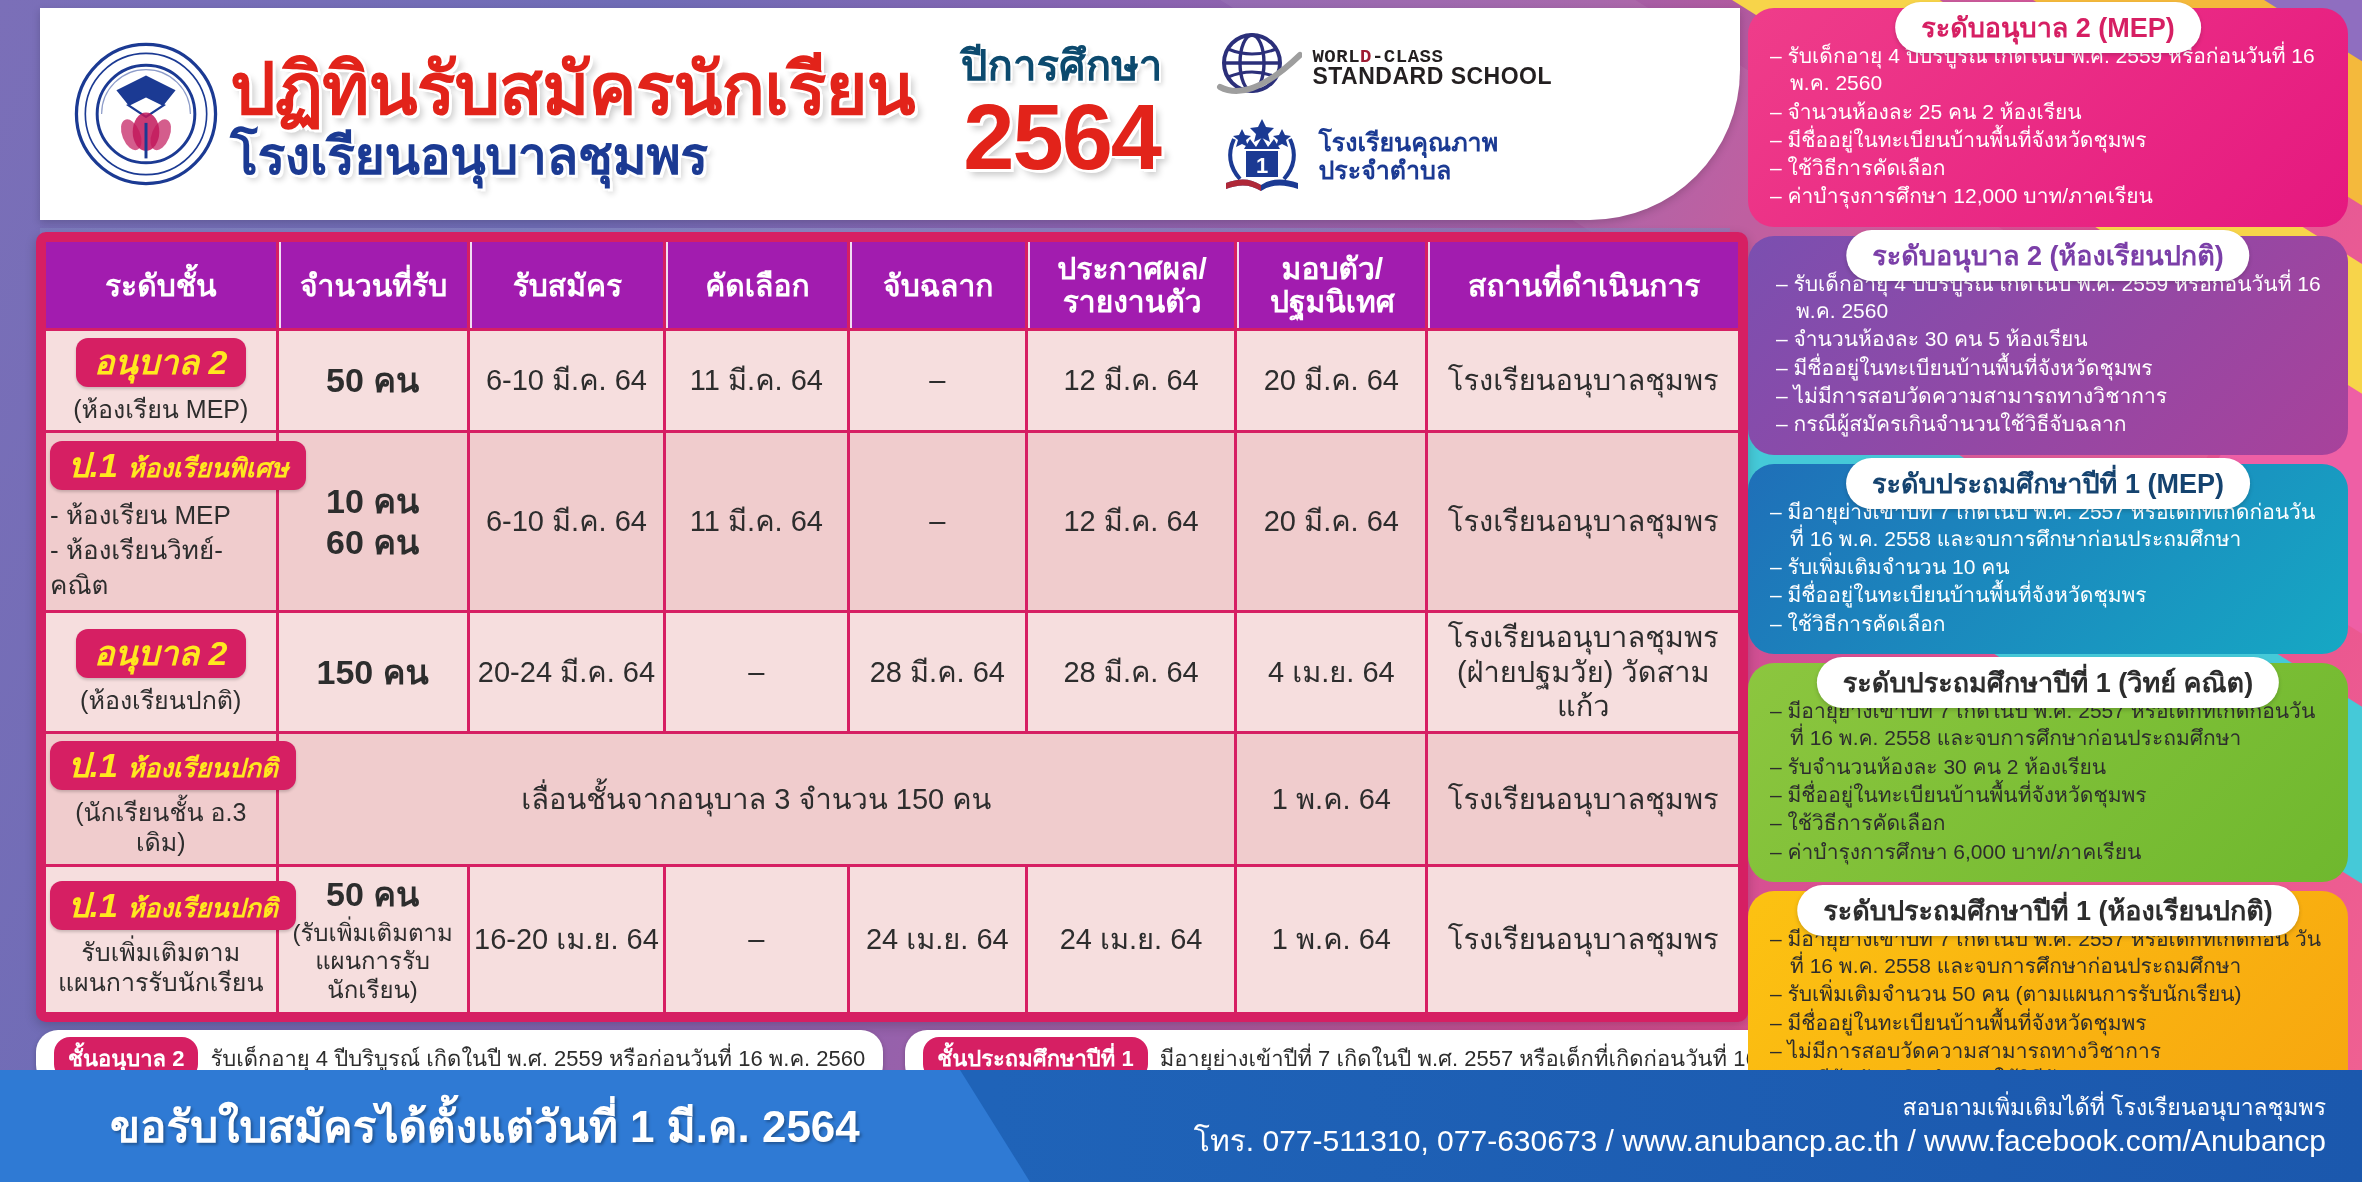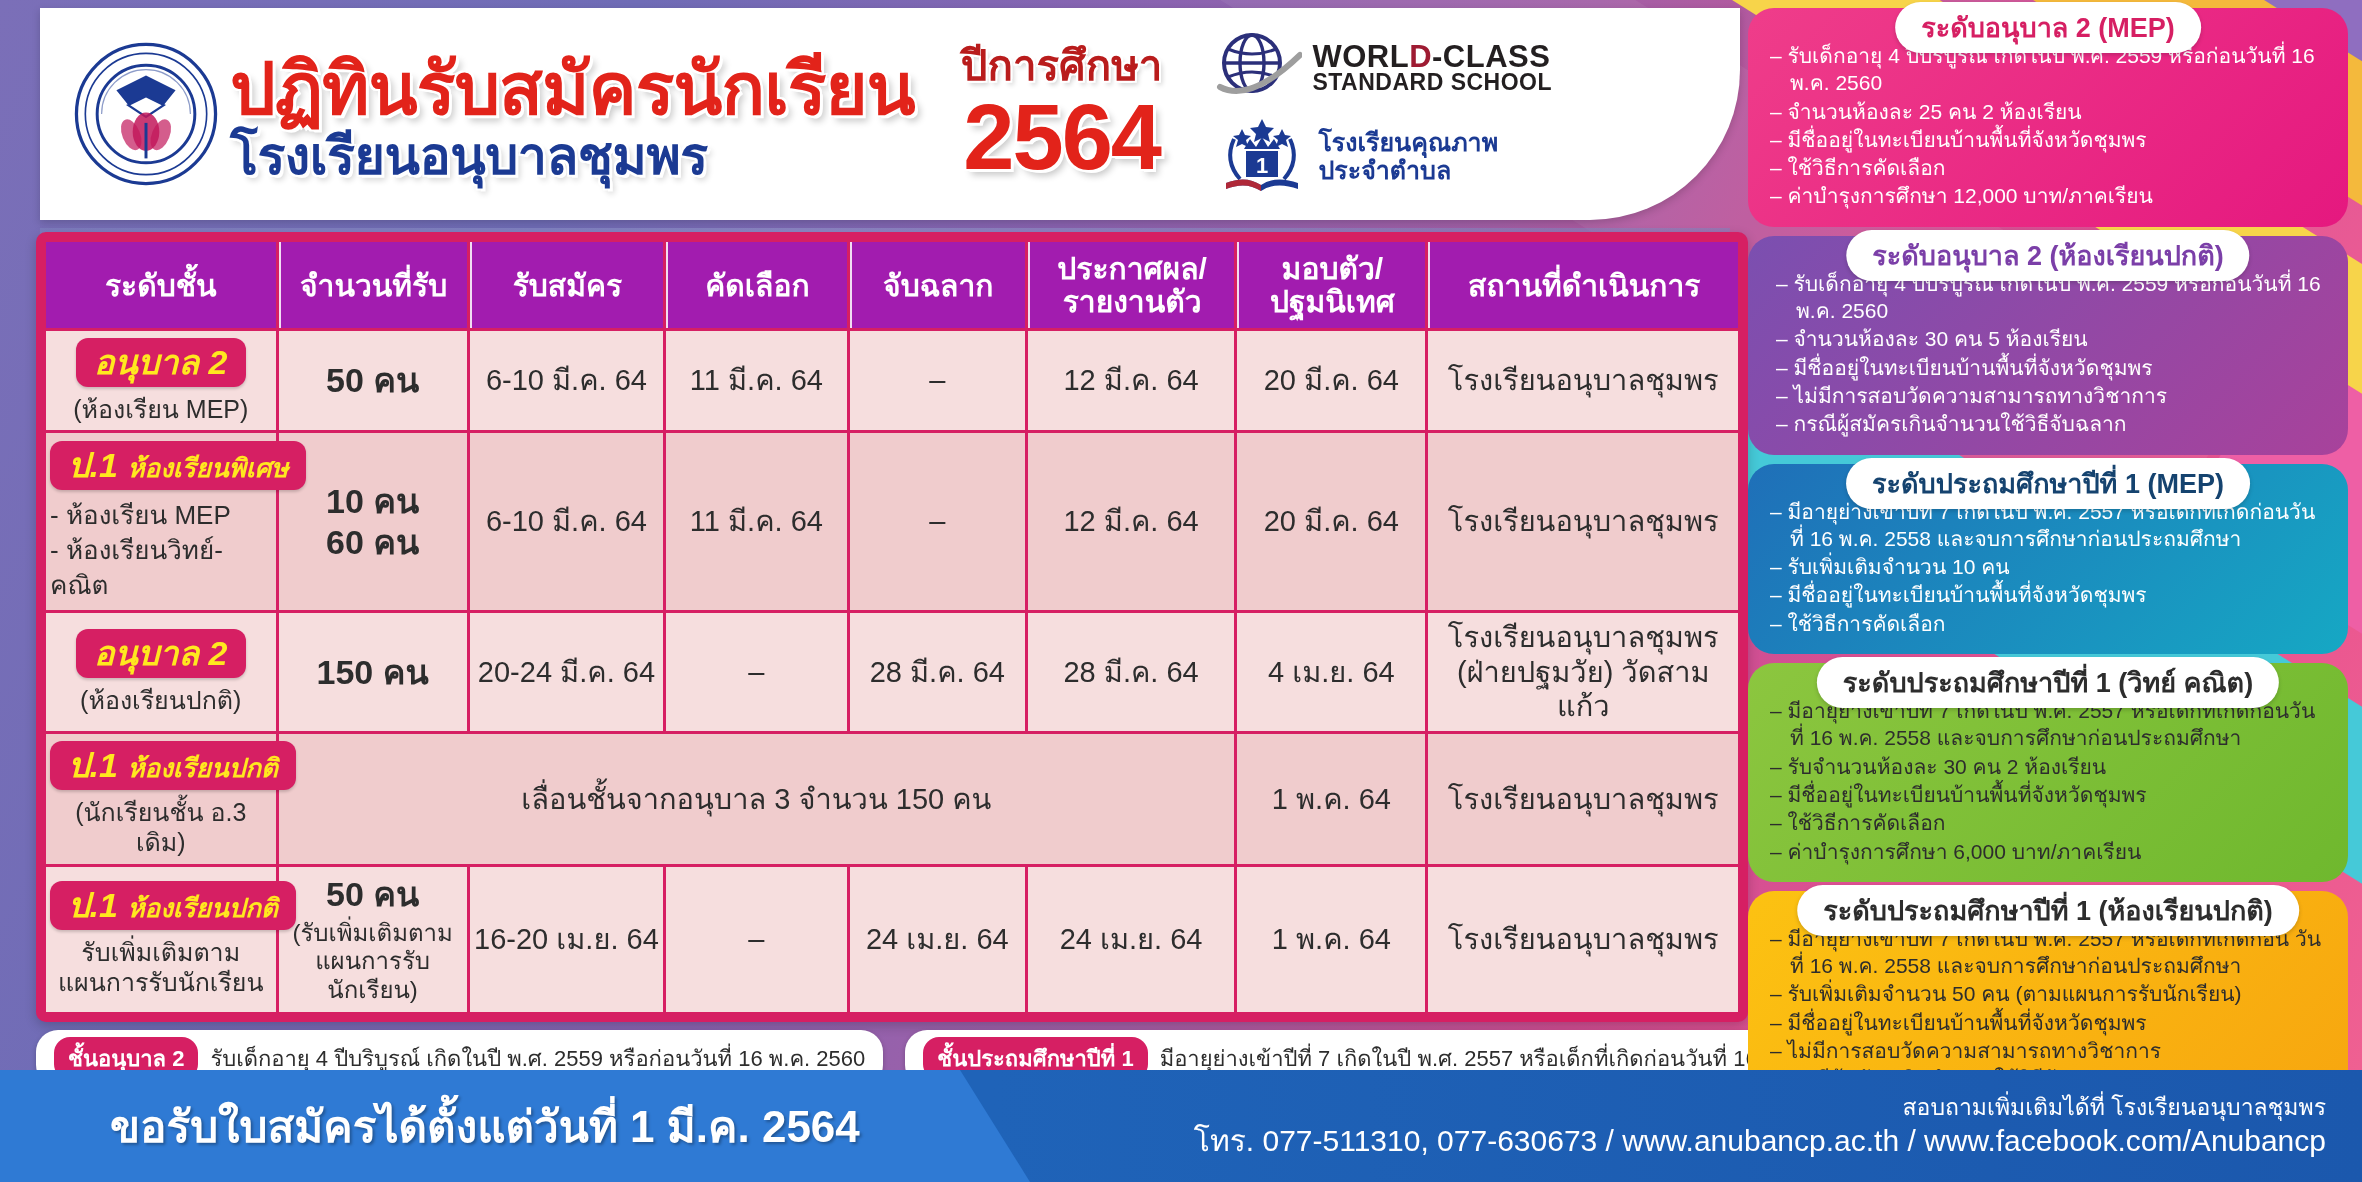--- a/index.html
+++ b/index.html
@@ -71,37 +71,37 @@
   }
   .title-sub {
     font-size: 52px; font-weight: 700; color: #1b3a93; line-height: 1.05;
     margin-top: 4px; letter-spacing: -.5px;
     text-shadow: 3px 3px 0 #ffffff, -2px -2px 0 #fff, 2px -2px 0 #fff,
                  -2px 2px 0 #fff, 4px 5px 6px rgba(0,0,0,.20);
     white-space: nowrap;
   }
   .year-block { margin-left: 46px; text-align: center; flex: 0 0 auto; }
   .year-label {
-    font-size: 42px; font-weight: 700; color: #b91c1c; line-height: 1;
+    font-size: 42px; font-weight: 700; color: #0c4a6e; line-height: 1;
     text-shadow: 2px 2px 0 #fff, -2px -2px 0 #fff, 2px -2px 0 #fff,
                  -2px 2px 0 #fff, 3px 4px 5px rgba(0,0,0,.2);
     white-space: nowrap;
   }
   .year-number {
     font-size: 92px; font-weight: 700; color: #e2231a; line-height: 1;
     margin-top: 4px; letter-spacing: -2px;
     text-shadow: 3px 3px 0 #fff, -2px -2px 0 #fff, 2px -2px 0 #fff,
                  -2px 2px 0 #fff, 5px 6px 7px rgba(0,0,0,.22);
   }
 
   .badges { margin-left: 54px; display: flex; flex-direction: column;
             gap: 6px; flex: 0 0 auto; }
   .badge-row { display: flex; align-items: center; gap: 10px; }
   .wcs-text { display: flex; flex-direction: column; line-height: .92; }
-  .wcs-l1 { font-size: 31px; font-weight: 700; color: #231f20; letter-spacing: .5px; }
+  .wcs-l1 { font-size: 19px; font-weight: 700; color: #231f20; letter-spacing: .5px; font-family: Liberation Mono, monospace; }
   .wcs-l1 .w-red { color: #9e1b32; }
   .wcs-l2 { font-size: 23px; font-weight: 700; color: #231f20; letter-spacing: .5px; }
   .qual-text { font-size: 25px; font-weight: 700; color: #1b3a93; line-height: 1.12; }
 
   
   .table-wrap {
     position: absolute; left: 36px; top: 232px;
     width: 1712px; height: 790px;
     background: #d61f63; border-radius: 10px;
     padding: 7px; z-index: 6;

